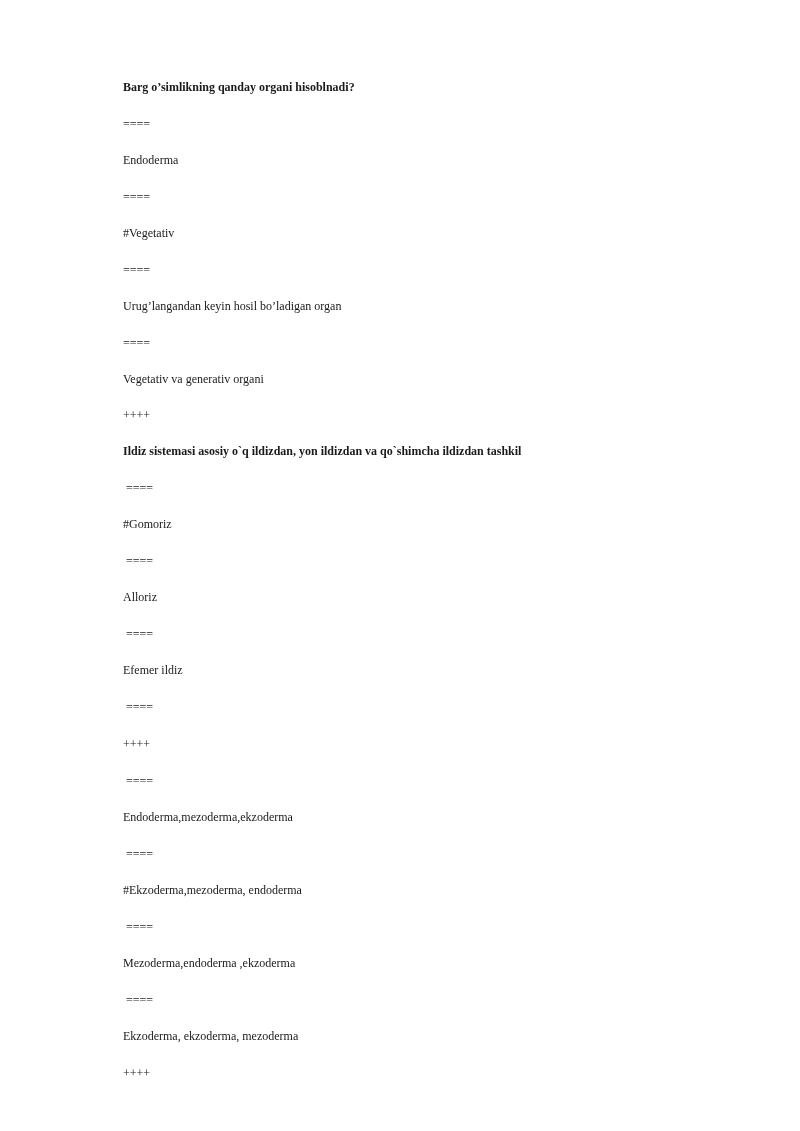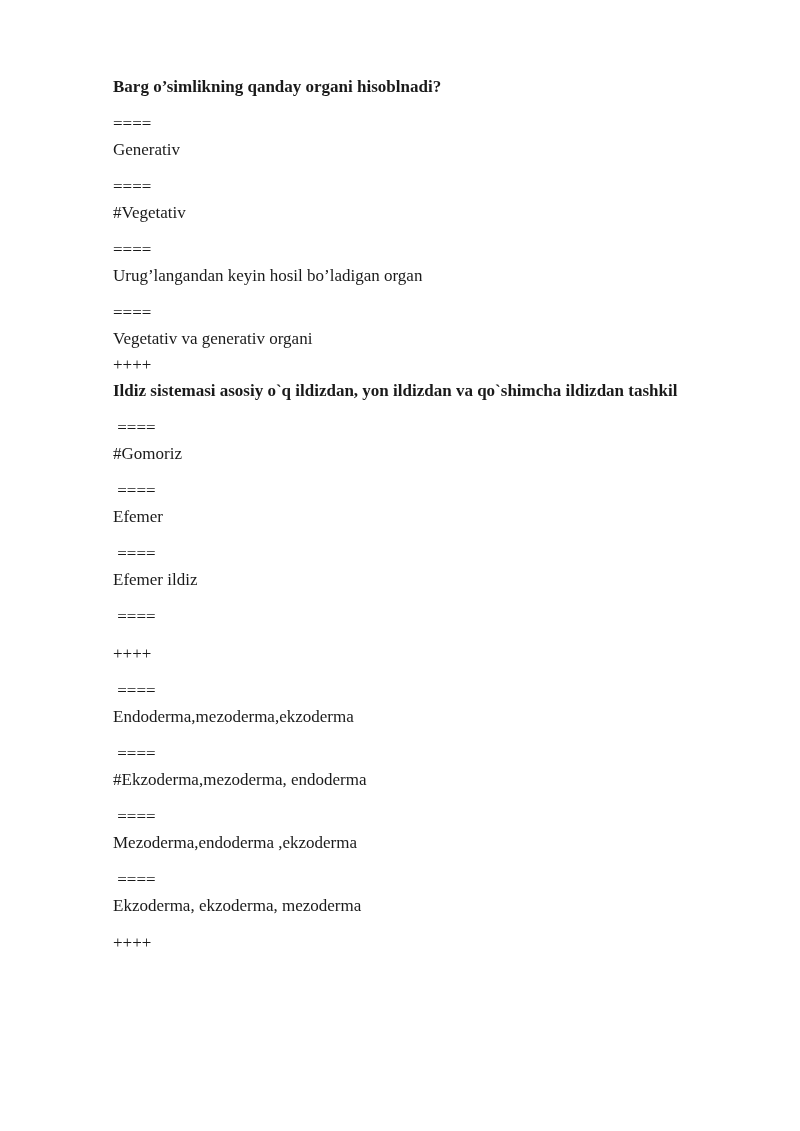--- a/index.html
+++ b/index.html
@@ -15,53 +15,53 @@
   }
   .page {
     box-sizing: border-box;
     width: 800px;
     height: 1131px;
     padding: 74px 45px 0 113px;
     background: #ffffff;
   }
   .doc-line {
     font-family: "Liberation Serif", serif;
-    font-size: 17px;
+    font-size: 12px;
     line-height: 26px;
     color: #1a1a1a;
     white-space: pre;          
-    margin: 0;
+    margin: 10px;
   }
   .doc-line.kind-question {
     font-weight: bold;
   }
   .gap-para { margin-top: 11px; }
   .gap-line { margin-top: 0; }
   .gap-first { margin-top: 0; }
 </style>
 </head>
 <body>
 
 <div class="page">
   <div id="doc-lines">
       <div class="doc-line kind-question gap-first">Barg o’simlikning qanday organi hisoblnadi?</div>
       <div class="doc-line kind-separator gap-para">====</div>
-      <div class="doc-line kind-answer gap-line">Generativ</div>
+      <div class="doc-line kind-answer gap-line">Endoderma</div>
       <div class="doc-line kind-separator gap-para">====</div>
       <div class="doc-line kind-answer gap-line">#Vegetativ</div>
       <div class="doc-line kind-separator gap-para">====</div>
       <div class="doc-line kind-answer gap-line">Urug’langandan keyin hosil bo’ladigan organ</div>
       <div class="doc-line kind-separator gap-para">====</div>
       <div class="doc-line kind-answer gap-line">Vegetativ va generativ organi</div>
       <div class="doc-line kind-delimiter gap-line">++++</div>
       <div class="doc-line kind-question gap-line">Ildiz sistemasi asosiy o`q ildizdan, yon ildizdan va qo`shimcha ildizdan tashkil</div>
       <div class="doc-line kind-separator gap-para"> ====</div>
       <div class="doc-line kind-answer gap-line">#Gomoriz</div>
       <div class="doc-line kind-separator gap-para"> ====</div>
-      <div class="doc-line kind-answer gap-line">Efemer</div>
+      <div class="doc-line kind-answer gap-line">Alloriz</div>
       <div class="doc-line kind-separator gap-para"> ====</div>
       <div class="doc-line kind-answer gap-line">Efemer ildiz</div>
       <div class="doc-line kind-separator gap-para"> ====</div>
       <div class="doc-line kind-delimiter gap-para">++++</div>
       <div class="doc-line kind-separator gap-para"> ====</div>
       <div class="doc-line kind-answer gap-line">Endoderma,mezoderma,ekzoderma</div>
       <div class="doc-line kind-separator gap-para"> ====</div>
       <div class="doc-line kind-answer gap-line">#Ekzoderma,mezoderma, endoderma</div>
       <div class="doc-line kind-separator gap-para"> ====</div>
       <div class="doc-line kind-answer gap-line">Mezoderma,endoderma ,ekzoderma</div>

